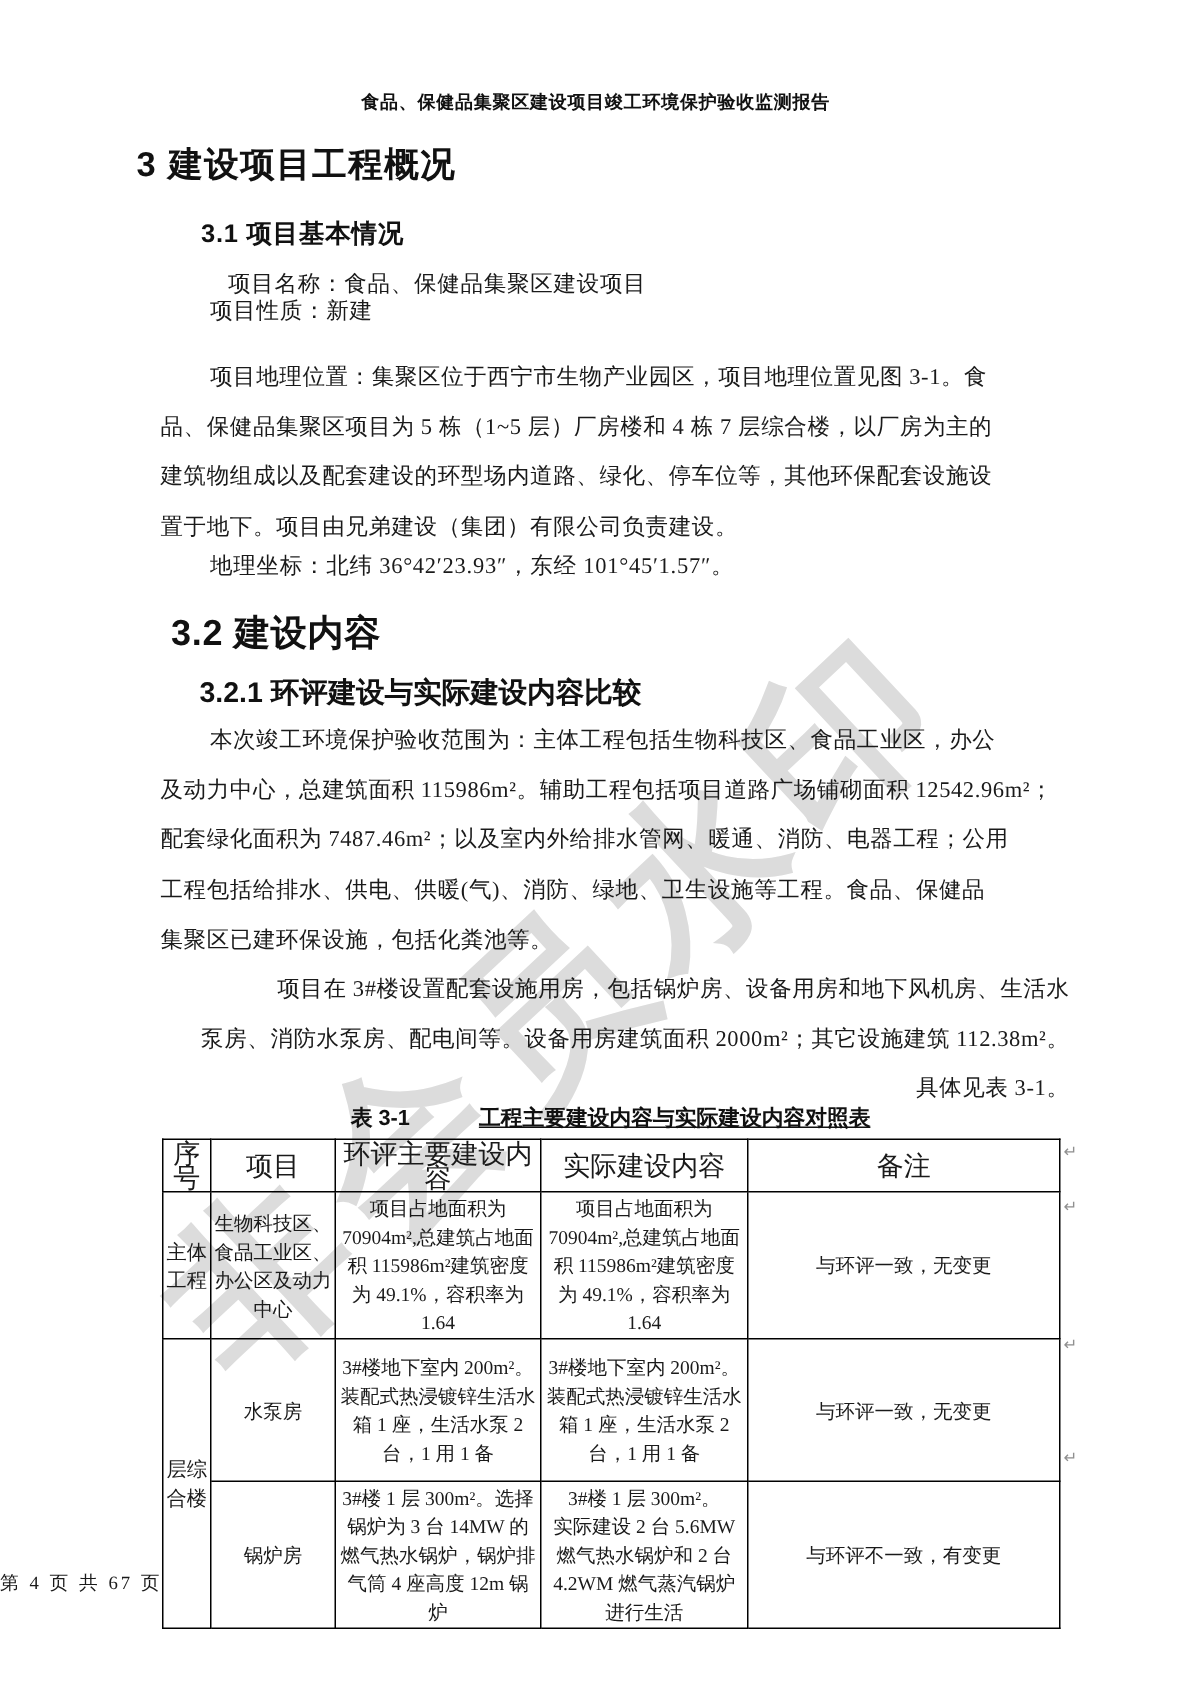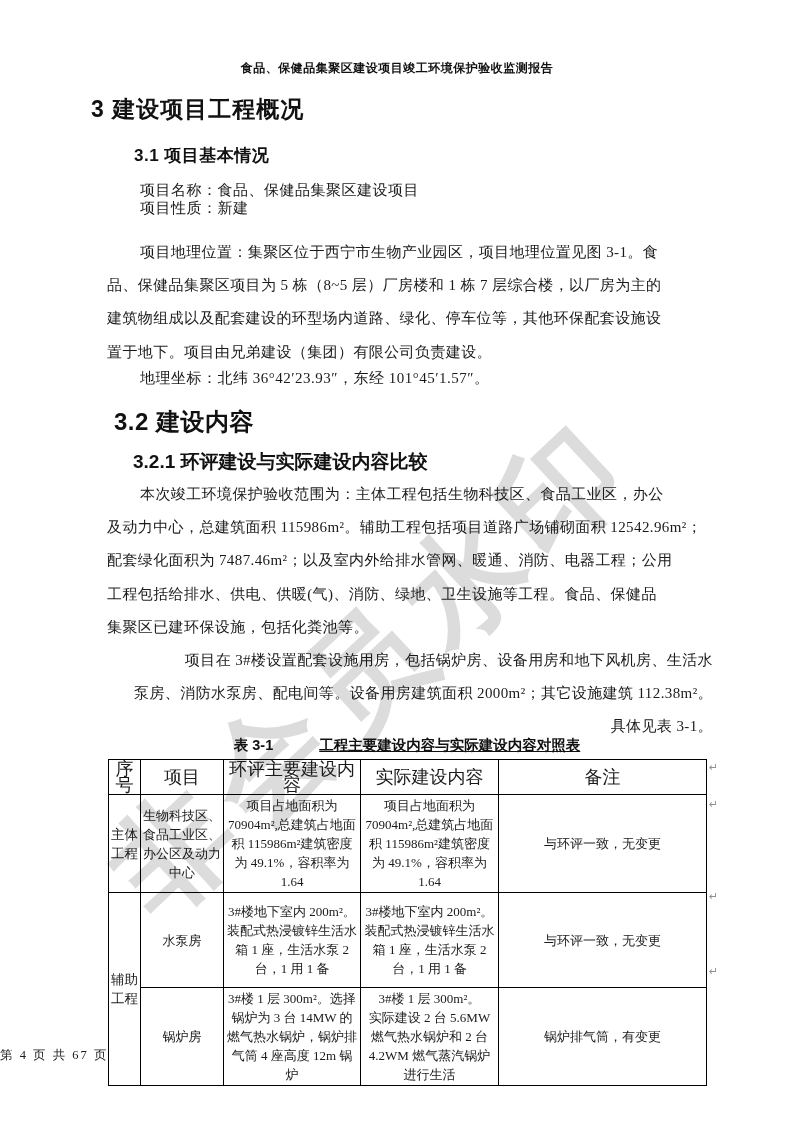--- a/index.html
+++ b/index.html
@@ -9,21 +9,21 @@
     font-family:"Liberation Serif","DejaVu Serif",serif;
   }
   .abs{position:absolute;}
   .heading{font-family:"Liberation Sans","DejaVu Sans",sans-serif;font-weight:bold;color:#111;}
   .header-title{top:60px;left:0;width:100%;text-align:center;font-size:12px;letter-spacing:0.5px;}
   .h1{top:94px;left:91px;font-size:23px;letter-spacing:1px;}
   .h2-31{top:144px;left:134px;font-size:17px;letter-spacing:0.5px;}
   .h2-32{top:406px;left:114px;font-size:24px;letter-spacing:0.5px;}
   .h3-321{top:449px;left:133px;font-size:19px;}
   .body-line{font-size:15px;line-height:20px;letter-spacing:0.5px;}
-  .p-name{top:180px;left:140px;text-align:right;}
+  .p-name{top:180px;left:152px;text-align:right;}
   .p-nature{top:198px;left:140px;}
   .p-coords{top:368px;left:140px;}
   .para{
     left:107px;width:606px;font-size:15px;line-height:33.2px;
     letter-spacing:0.4px;white-space:pre-line;text-indent:33px;
   }
   .p-location{top:236px;}
   .p-scope{top:478px;}
   .p-rooms{top:644px;text-align:right;}
   .caption{top:736px;left:107px;width:600px;text-align:center;font-size:14.5px;}
@@ -66,21 +66,21 @@
   <div class="abs heading header-title z1">食品、保健品集聚区建设项目竣工环境保护验收监测报告</div>
 
   <div class="abs heading h1 z1">3 建设项目工程概况</div>
 
   <div class="abs heading h2-31 z1">3.1 项目基本情况</div>
 
   <div class="abs body-line p-name z1">项目名称：食品、保健品集聚区建设项目</div>
   <div class="abs body-line p-nature z1">项目性质：新建</div>
 
   <div class="abs para p-location z1">项目地理位置：集聚区位于西宁市生物产业园区，项目地理位置见图 3-1。食
-品、保健品集聚区项目为 5 栋（8~5 层）厂房楼和 1 栋 7 层综合楼，以厂房为主的
+品、保健品集聚区项目为 5 栋（1~5 层）厂房楼和 4 栋 7 层综合楼，以厂房为主的
 建筑物组成以及配套建设的环型场内道路、绿化、停车位等，其他环保配套设施设
 置于地下。项目由兄弟建设（集团）有限公司负责建设。</div>
 
   <div class="abs body-line p-coords z1">地理坐标：北纬 36°42′23.93″，东经 101°45′1.57″。</div>
 
   <div class="abs heading h2-32 z1">3.2 建设内容</div>
   <div class="abs heading h3-321 z1">3.2.1 环评建设与实际建设内容比较</div>
 
   <div class="abs para p-scope z1">本次竣工环境保护验收范围为：主体工程包括生物科技区、食品工业区，办公
 及动力中心，总建筑面积 115986m²。辅助工程包括项目道路广场铺砌面积 12542.96m²；
@@ -114,31 +114,31 @@
     <tr style="height:95px">
       <td class="seq-cell">主体工程</td>
       <td class="proj-cell">生物科技区、食品工业区、办公区及动力中心</td>
       <td>项目占地面积为
 70904m²,总建筑占地面积 115986m²建筑密度为 49.1%，容积率为 1.64</td>
       <td>项目占地面积为
 70904m²,总建筑占地面积 115986m²建筑密度为 49.1%，容积率为 1.64</td>
       <td>与环评一致，无变更</td>
     </tr>
     <tr style="height:95px">
-      <td class="seq-cell" rowspan="2">辅助工程</td>
+      <td class="seq-cell" rowspan="2">层综合楼</td>
       <td class="proj-cell">水泵房</td>
       <td>3#楼地下室内 200m²。装配式热浸镀锌生活水箱 1 座，生活水泵 2 台，1 用 1 备</td>
       <td>3#楼地下室内 200m²。装配式热浸镀锌生活水箱 1 座，生活水泵 2 台，1 用 1 备</td>
       <td>与环评一致，无变更</td>
     </tr>
     <tr style="height:75px">
       <td class="proj-cell">锅炉房</td>
       <td>3#楼 1 层 300m²。选择锅炉为 3 台 14MW 的燃气热水锅炉，锅炉排气筒 4 座高度 12m 锅炉</td>
       <td>3#楼 1 层 300m²。　　实际建设 2 台 5.6MW 燃气热水锅炉和 2 台 4.2WM 燃气蒸汽锅炉进行生活</td>
-      <td>锅炉排气筒，有变更</td>
+      <td>与环评不一致，有变更</td>
     </tr>
   </tbody>
     </table>
 
   <span class="abs row-end re1 z1">↵</span>
   <span class="abs row-end re2 z1">↵</span>
   <span class="abs row-end re3 z1">↵</span>
   <span class="abs row-end re4 z1">↵</span>
 
   <div class="abs footer z1">第 4 页 共 67 页</div>

